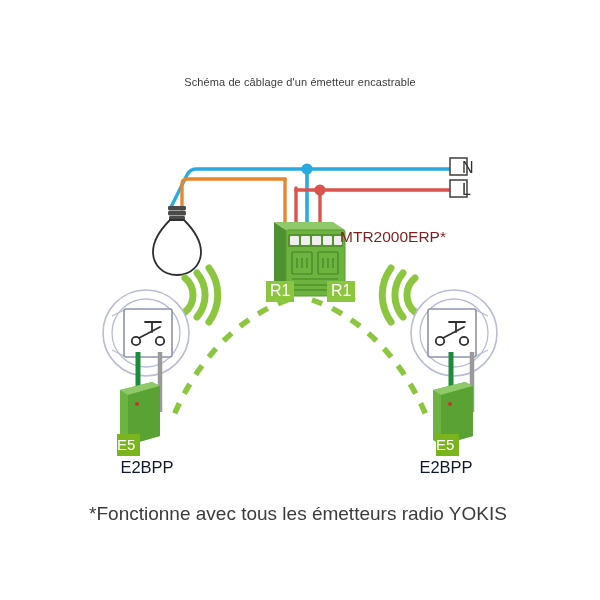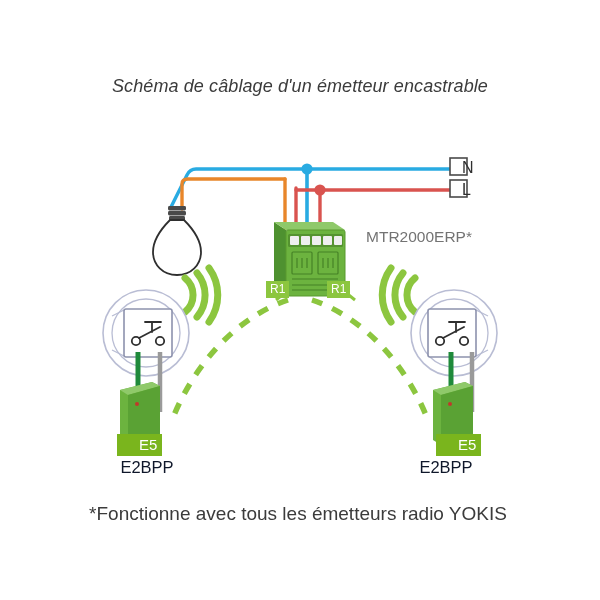--- a/index.html
+++ b/index.html
@@ -20,40 +20,39 @@
     left: 0; top: 0;
     width: 600px;
     height: 600px;
   }
   .title-text {
     position: absolute;
     left: 0;
     top: 76px;
     width: 600px;
     text-align: center;
-    font-size: 18px;
+    font-size: 11px;
     color: #3b3b3b;
     letter-spacing: 0.1px;
-    font-style: italic;
   }
   .footer-text {
     position: absolute;
     left: 0;
     top: 503px;
     width: 596px;
     text-align: center;
     font-size: 19px;
     color: #3b3b3b;
   }
   .module-label {
     position: absolute;
-    left: 366px;
+    left: 340px;
     top: 228px;
     font-size: 15.5px;
-    color: #737373;
+    color: #7f1d1d;
     white-space: nowrap;
   }
   .terminal-label {
     position: absolute;
     font-size: 16px;
     color: #2f2f2f;
     line-height: 1;
   }
   .terminal-label.n { left: 462px; top: 160px; }
   .terminal-label.l { left: 462px; top: 182px; }
@@ -65,27 +64,27 @@
     width: 120px;
   }
   .dev-label.left  { left:  87px; top: 458px; }
   .dev-label.right { left: 386px; top: 458px; }
   .badge {
     position: absolute;
     font-size: 15px;
     color: #ffffff;
     background: #7ab51d;
     line-height: 1;
-    padding: 3px 5px 4px 22px;
+    padding: 3px 5px 4px 0;
     font-family: "Liberation Sans", sans-serif;
   }
   .badge.e5-left  { left: 117px; top: 434px; }
   .badge.e5-right { left: 436px; top: 434px; }
   .badge.r1 {
-    font-size: 12px;
+    font-size: 16px;
     padding: 2px 4px 3px 4px;
     background: #8cc63f;
     text-align: center;
   }
   .badge.r1-left  { left: 266px; top: 281px; }
   .badge.r1-right { left: 327px; top: 281px; }
 </style>
 </head>
 <body>
 

